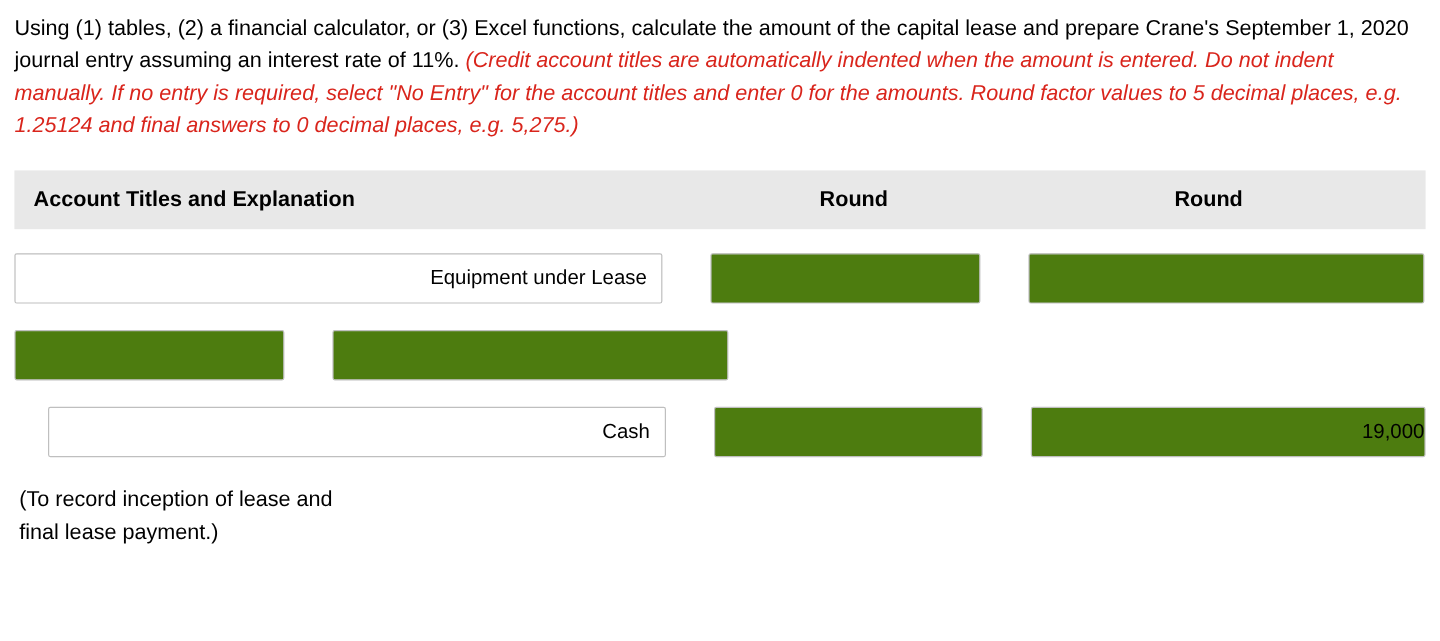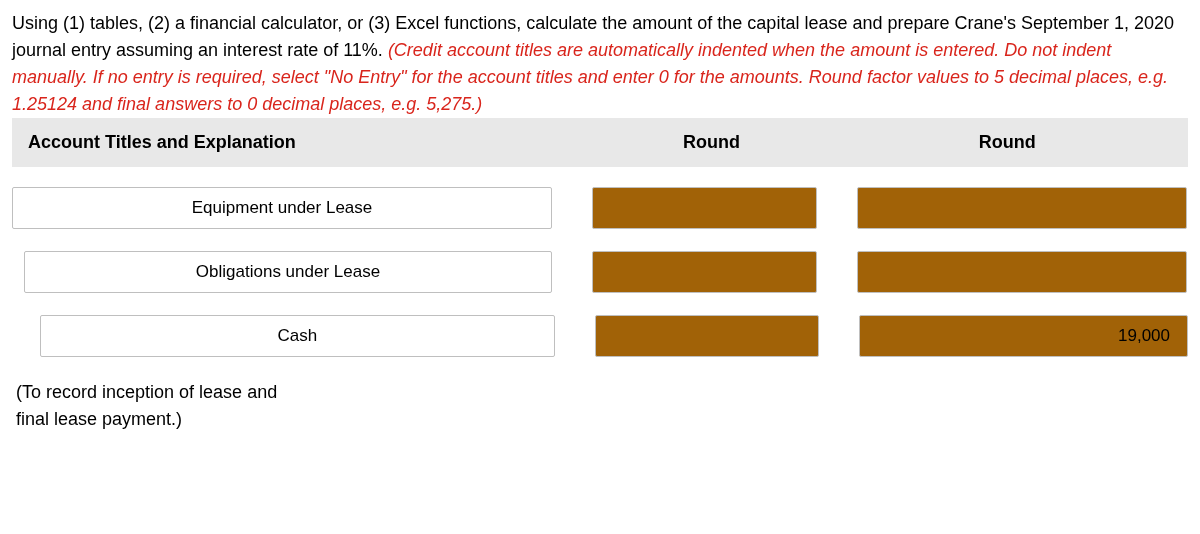--- a/index.html
+++ b/index.html
@@ -9,20 +9,21 @@
     }
     body {
       font-family: 'Segoe UI', Tahoma, Geneva, Verdana, sans-serif;
       font-size: 18px;
       color: #000;
       padding: 10px 12px;
       width: 1200px;
     }
     .instruction {
       line-height: 1.5;
+      margin-bottom: 24px;
     }
     .instruction-red {
       color: #d9251c;
       font-style: italic;
     }
     .table-header {
       display: flex;
       background: #e8e8e8;
       padding: 14px 16px;
       font-weight: 700;
@@ -66,33 +67,33 @@
       width: 516px;
     }
     input.text-field {
       width: 100%;
       height: 42px;
       border: 1px solid #bfbfbf;
       border-radius: 2px;
       padding: 0 12px;
       font-size: 17px;
       font-family: inherit;
-      text-align: center;
+      text-align: right;
       background: #fff;
     }
     input.num-field {
       width: 100%;
       height: 42px;
       border: 1px solid #bfbfbf;
       border-radius: 2px;
-      padding: 0 17px;
+      padding: 0 0;
       font-size: 17px;
       font-family: inherit;
       text-align: right;
-      background: #a16207;
+      background: #4d7c0f;
     }
     .note {
       font-size: 18px;
       line-height: 1.5;
       padding-left: 4px;
       max-width: 280px;
     }
   </style>
 </head>
 <body>
@@ -113,23 +114,20 @@
   </div>
   <div class="debit-cell">
     <input type="text" class="num-field" value="" style="">
   </div>
   <div class="credit-cell">
     <input type="text" class="num-field" value="" style="">
   </div>
 </div>
 
 <div class="row indent-1">
-  <div class="account-cell">
-    <input type="text" class="text-field" value="Obligations under Lease" style="">
-  </div>
   <div class="debit-cell">
     <input type="text" class="num-field" value="" style="">
   </div>
   <div class="credit-cell">
     <input type="text" class="num-field" value="" style="">
   </div>
 </div>
 
 <div class="row indent-2">
   <div class="account-cell">

